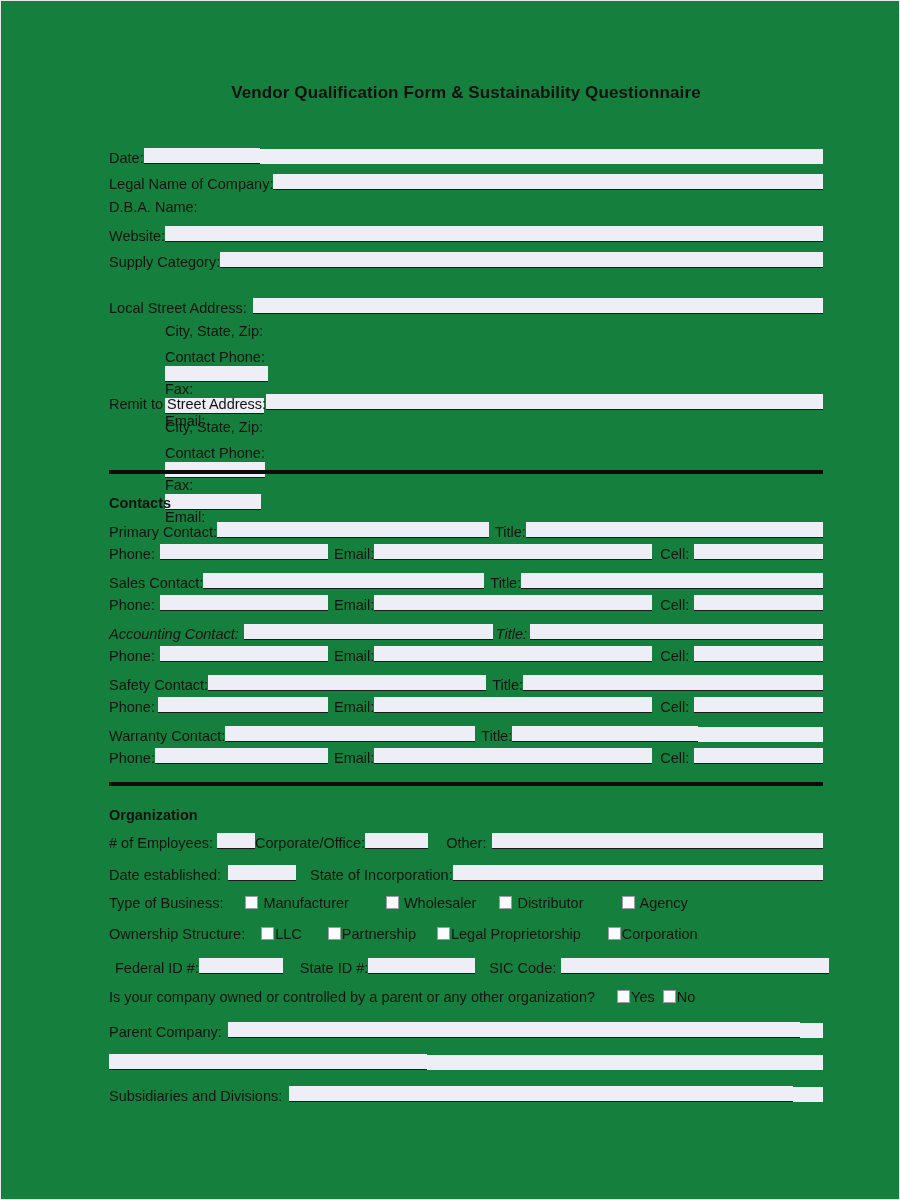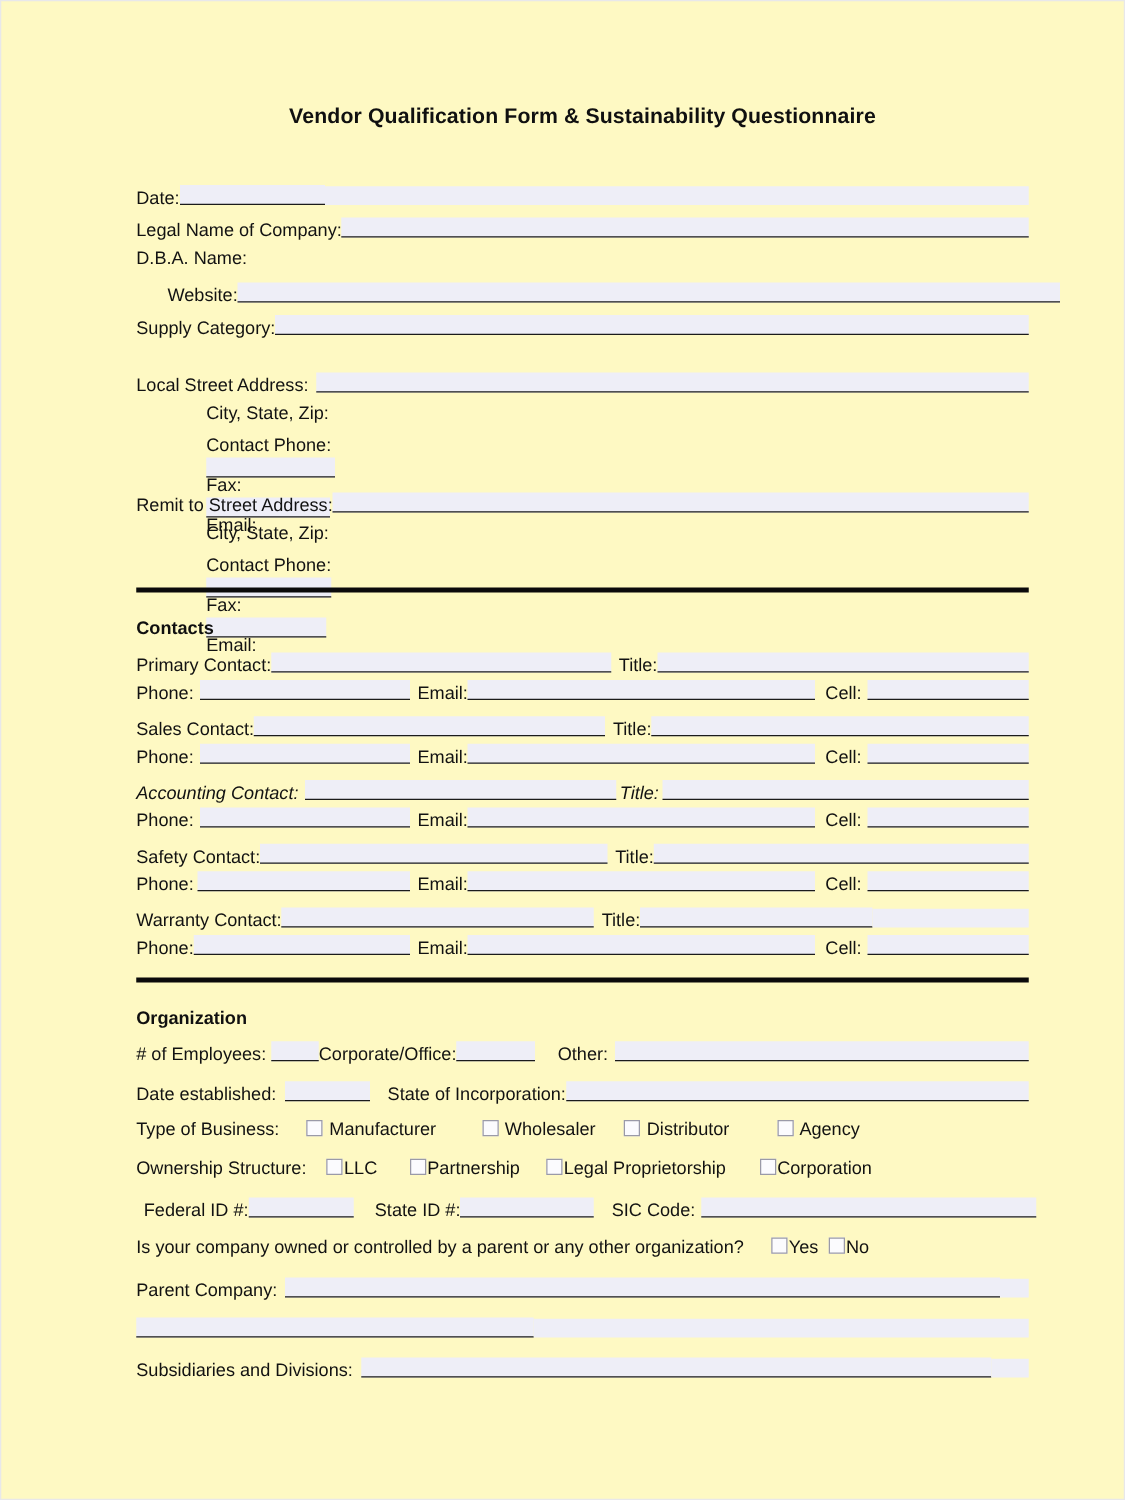--- a/index.html
+++ b/index.html
@@ -8,21 +8,21 @@
     padding: 0;
     background: #ffffff;
   }
   body {
     font-family: "Liberation Sans", sans-serif;
   }
   .page {
     position: relative;
     width: 900px;
     height: 1200px;
-    background: #fef9c3;
+    background: #15803d;
     box-sizing: border-box;
     border: 1px solid #e8e8ea;
     overflow: hidden;
   }
   .doc {
     position: absolute;
     left: 108px;
     top: 0;
     width: 714px;
   }
@@ -134,21 +134,21 @@
   <div class="row" style="top:172px; width:714px;">
     <span class="lbl">Legal Name of Company:</span>
     <span class="fill grow"></span>
   </div>
 
   <div class="row" style="top:198px; width:714px;flex-direction:column;">
     <span class="lbl">D.B.A. Name:</span>
     <span class="fill grow"></span>
   </div>
 
-  <div class="row" style="top:224px; width:714px;margin-left:25px;">
+  <div class="row" style="top:224px; width:714px;">
     <span class="lbl">Website:</span>
     <span class="fill grow"></span>
   </div>
 
   <div class="row" style="top:250px; width:714px;">
     <span class="lbl">Supply Category:</span>
     <span class="fill grow"></span>
   </div>
 
   <div class="row" style="top:296px; width:714px;justify-content:flex-end;">

